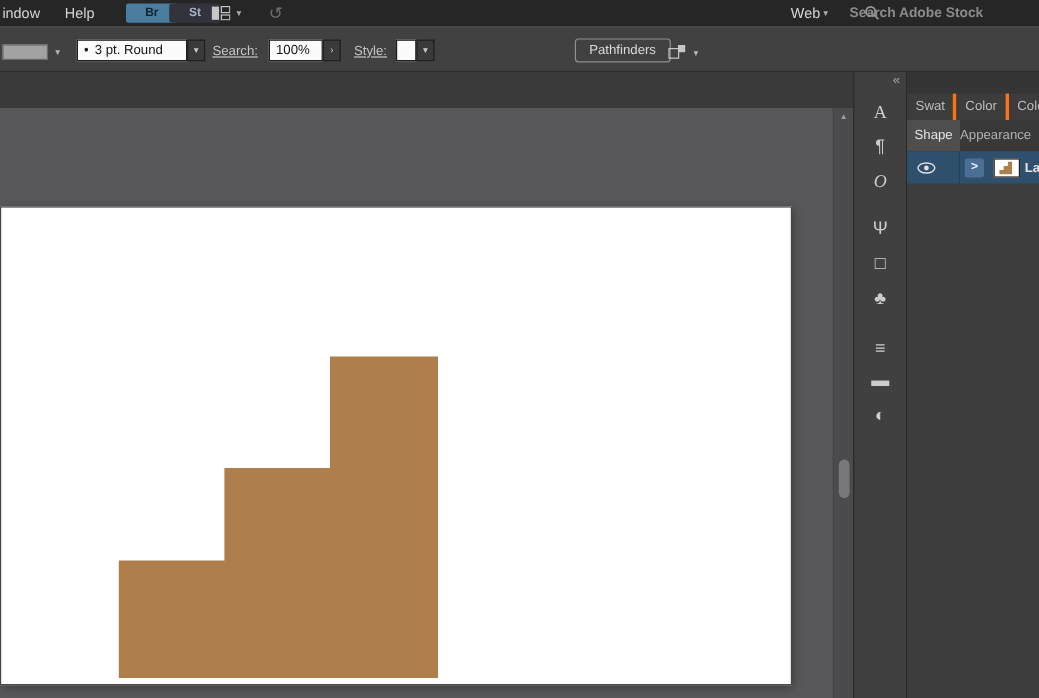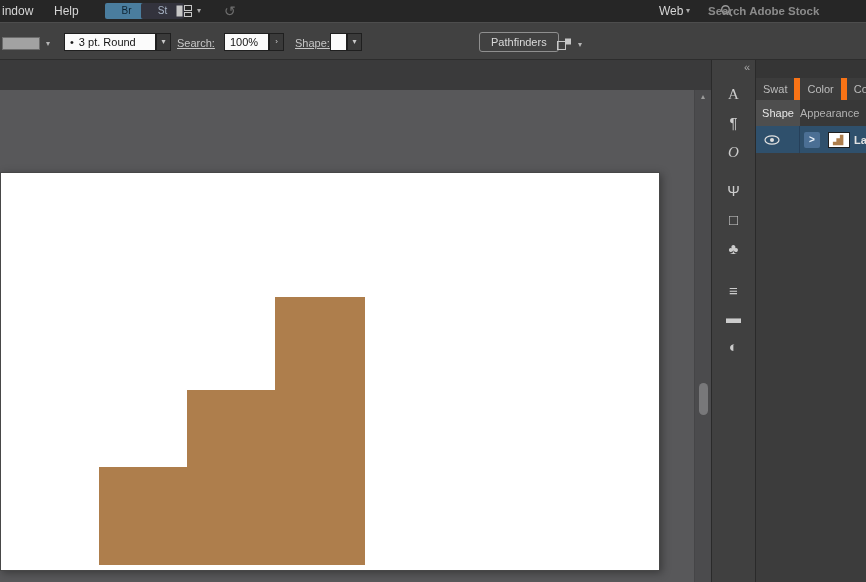--- a/index.html
+++ b/index.html
@@ -5,21 +5,21 @@
   * { margin:0; padding:0; box-sizing:border-box; }
   html,body { width:866px; height:582px; }
   body { font-family:"Liberation Sans", sans-serif; background:#3f3f3f; overflow:hidden; }
   #app { position:relative; width:866px; height:582px; overflow:hidden; }
 
   
   .menubar { position:absolute; left:0; top:0; width:100%; height:22px; background:#262626; }
   .menubar > * { position:absolute; top:0; height:22px; line-height:22px; }
   .menu-item { color:#d6d6d6; font-size:12px; padding:0 6px; cursor:default; }
   .badge { top:3px; height:16px; width:43px; line-height:16px; text-align:center;
-           font-size:10px; font-weight:normal; border-radius:2px; }
+           font-size:10px; font-weight:bold; border-radius:2px; }
   .badge.br { background:#4a7d9e; color:#0e2433; }
   .badge.st { background:#33333d; color:#a9b5c6; }
   .chev { color:#ababab; font-size:8px; }
   .sync { color:#6e6e6e; font-size:14px; }
   .mb-icon { top:5px; height:12px; line-height:12px; }
   .search-icon { top:4px; height:14px; line-height:14px; }
   .search-input { width:122px; top:0; background:transparent; border:none; outline:none;
                   color:#cfcfcf; font-size:11.5px; font-family:"Liberation Sans",sans-serif; }
   .search-input::placeholder { color:#8b8b8b; }
 
@@ -57,21 +57,21 @@
   .ts-icon { position:absolute; left:0; width:100%; text-align:center; color:#cccccc;
              font-size:15px; height:24px; line-height:24px; }
   .ts-serif { font-family:"Liberation Serif", serif; }
   .ts-italic { font-style:italic; }
 
   
   .rightpanel { position:absolute; left:755px; top:60px; width:111px; height:522px;
                 background:#424242; border-left:1px solid #2a2a2a; display:flex; flex-direction:column; }
   .rp-tabsrow { height:40px; background:#353535; display:flex; align-items:flex-end; }
   .rp-tab { height:22px; line-height:22px; padding:0 7px; color:#bcbcbc; font-size:11px;
-            border-right:6px solid #f97316; background:#3c3c3c; white-space:nowrap; }
+            border-right:3px solid #f97316; background:#3c3c3c; white-space:nowrap; }
   .pf-section { height:107px; background:#424242; padding:10px 0 0 9px; overflow:hidden; }
   .pf-label { color:#d0d0d0; font-size:11px; }
   .pf-row { display:flex; gap:18px; margin:7px 0 5px; height:16px; overflow:hidden; }
   .pf-btn { width:20px; height:15px; position:relative; flex:none; }
   .pf-btn::before { content:""; position:absolute; left:1px; top:1px; width:10px; height:8px; background:#c9c9c9; }
   .pf-btn::after  { content:""; position:absolute; left:8px; top:5px; width:10px; height:8px;
                     border:1px solid #c9c9c9; background:#424242; }
   .layertabs { height:26px; display:flex; background:#353535; }
   .tab-layers { width:44px; background:#4e4e4e; color:#e6e6e6; font-size:11px; line-height:26px; text-align:center; }
   .tab-appearance { flex:1; background:#383838; color:#b2b2b2; font-size:11px; line-height:26px; }
@@ -124,21 +124,21 @@
       <input value="3 pt. Round" style="">
     </div>
     <span class="cb-chevbtn" style="left:156px; top:10px">▾</span>
 
     <span class="cb-label" style="left:177px; top:12px">Search:</span>
     <div class="cb-field" style="left:224px; top:10px; width:45px">
       <input value="100%" style="">
     </div>
     <span class="cb-chevbtn" style="left:269px; top:10px">›</span>
 
-    <span class="cb-label" style="left:295px; top:12px">Shape:</span>
+    <span class="cb-label" style="left:295px; top:12px">Style:</span>
     <div class="cb-field" style="left:330px; top:10px; width:17px"></div>
     <span class="cb-chevbtn" style="left:347px; top:10px">▾</span>
 
     <button class="cb-btn" style="left:479px; top:9px">Pathfinders</button>
 
     <span style="left:556px; top:14px">
       <svg width="17" height="13" viewBox="0 0 17 13">
         <rect x="1.5" y="3.5" width="8" height="8" fill="none" stroke="#c7c7c7"></rect>
         <rect x="9" y="0.5" width="6" height="6" fill="#c7c7c7"></rect>
       </svg>

